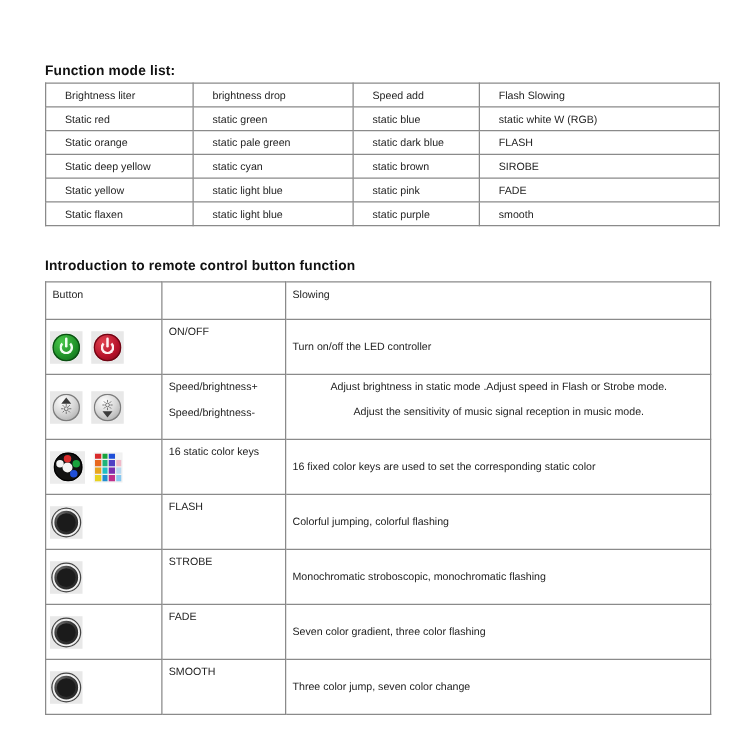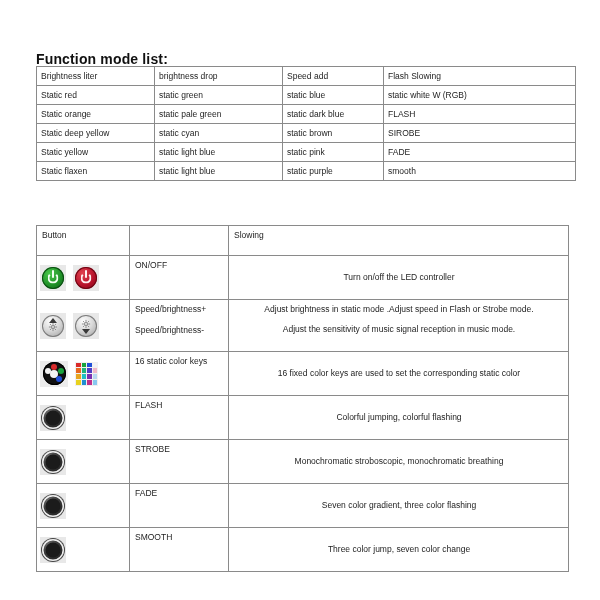--- a/index.html
+++ b/index.html
@@ -19,42 +19,42 @@
   .page {
     position: absolute;
     left: 0; top: 0;
     width: 600px;
     height: 600px;
     background: #fff;
   }
 
   .section-title {
     position: absolute;
-    font-size: 14px;
+    font-size: 11px;
     font-weight: bold;
     color: #111;
     letter-spacing: 0.15px;
     white-space: nowrap;
   }
 
   #title-mode-list { left: 36px; top: 51px; }
   #title-remote    { left: 36px; top: 207px; }
 
   
   table.doc-table {
     position: absolute;
     border-collapse: collapse;
     table-layout: fixed;
     font-size: 8.5px;
     color: #1d1d1d;
     background: #fff;
   }
   table.doc-table td {
     border: 1px solid #8a8a8a;
-    padding: 3px 5px 3px 4px;
+    padding: 3px 5px 3px 15px;
     vertical-align: middle;
     line-height: 1.25;
     font-size: 8.5px;
     overflow: hidden;
     white-space: nowrap;
   }
 
   
   #mode-table {
     left: 36px;
@@ -85,21 +85,20 @@
     vertical-align: middle;
     padding: 2px 2px 2px 3px;
   }
   #remote-table td.lbl-cell {
     vertical-align: top;
     padding-top: 4px;
   }
   #remote-table td.fn-cell {
     vertical-align: middle;
     padding-left: 5px;
-    text-align: center;
   }
   #remote-table td.fn-top {
     vertical-align: top;
     padding-top: 4px;
   }
 
   .row-h-head td { height: 22px; }
   .row-h-onoff td { height: 36px; }
   .row-h-speed td { height: 44px; margin-top: 32px; }
   .row-h-color td { height: 36px; }
@@ -316,20 +315,21 @@
       </tr>
       <tr>
         <td>Static flaxen</td>
         <td>static light blue</td>
         <td>static purple</td>
         <td>smooth</td>
       </tr>
     </tbody>
   </table>
 
+  <div class="section-title" id="title-remote">Introduction to remote control button function</div>
 
   <table class="doc-table" id="remote-table">
     <colgroup>
       <col class="b1">
         <col class="b2">
         <col class="b3">
     </colgroup>
     <tbody>
       <tr class="row-h-head">
         <td class="lbl-cell">Button</td>
@@ -449,21 +449,21 @@
         <td class="fn-cell">Colorful jumping, colorful flashing</td>
       </tr>
 
       <tr class="row-h-mode">
         <td class="btn-cell">
           <span class="mode-wrap">
               <span class="modebtn"></span>
             </span>
         </td>
         <td class="lbl-cell">STROBE</td>
-        <td class="fn-cell">Monochromatic stroboscopic, monochromatic breathing</td>
+        <td class="fn-cell">Monochromatic stroboscopic, monochromatic flashing</td>
       </tr>
 
       <tr class="row-h-mode">
         <td class="btn-cell">
           <span class="mode-wrap">
               <span class="modebtn"></span>
             </span>
         </td>
         <td class="lbl-cell">FADE</td>
         <td class="fn-cell">Seven color gradient, three color flashing</td>

